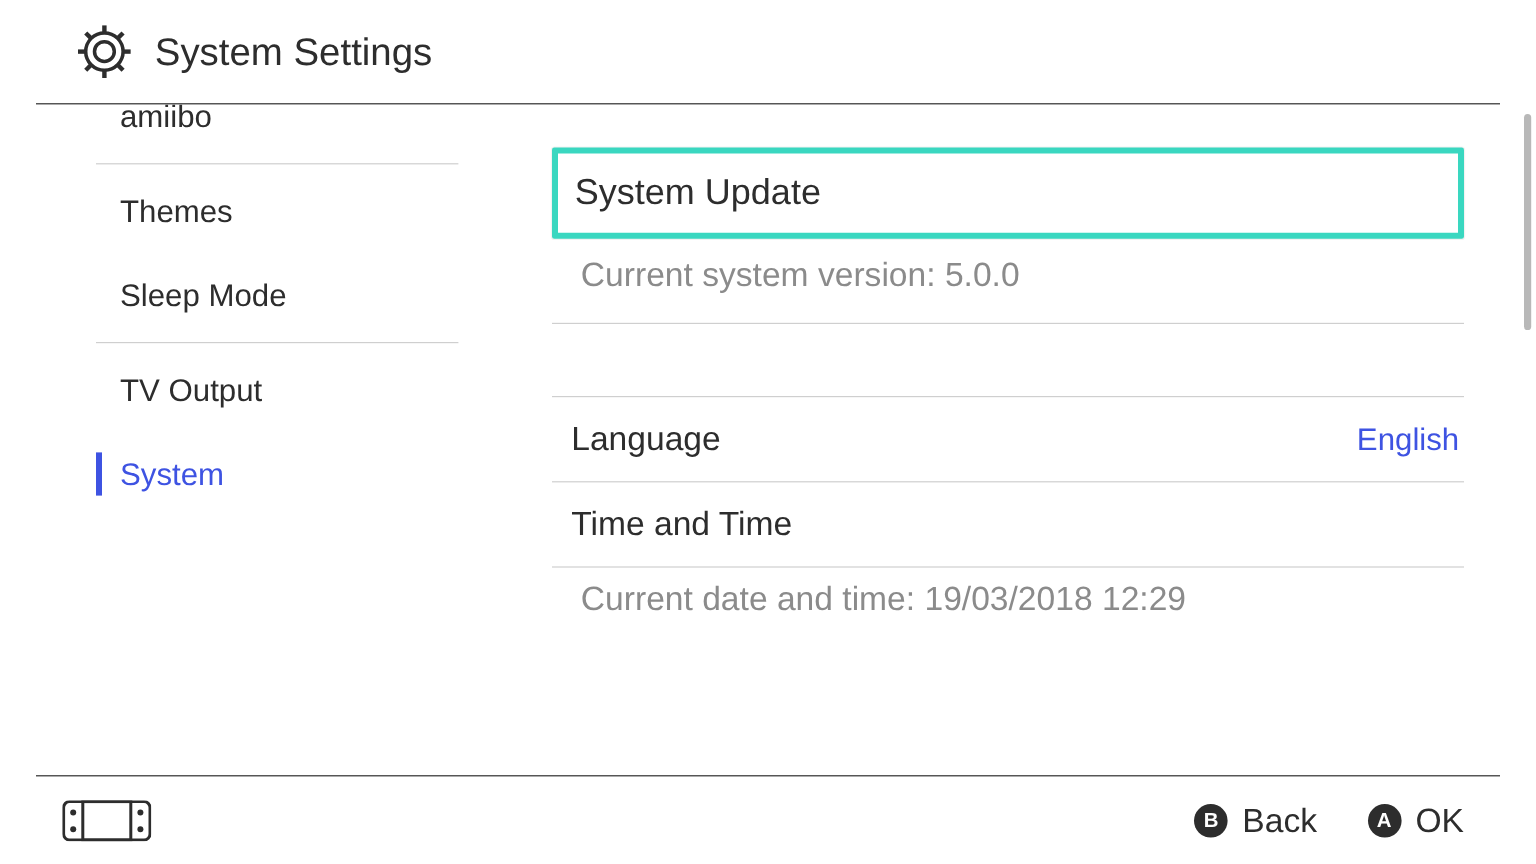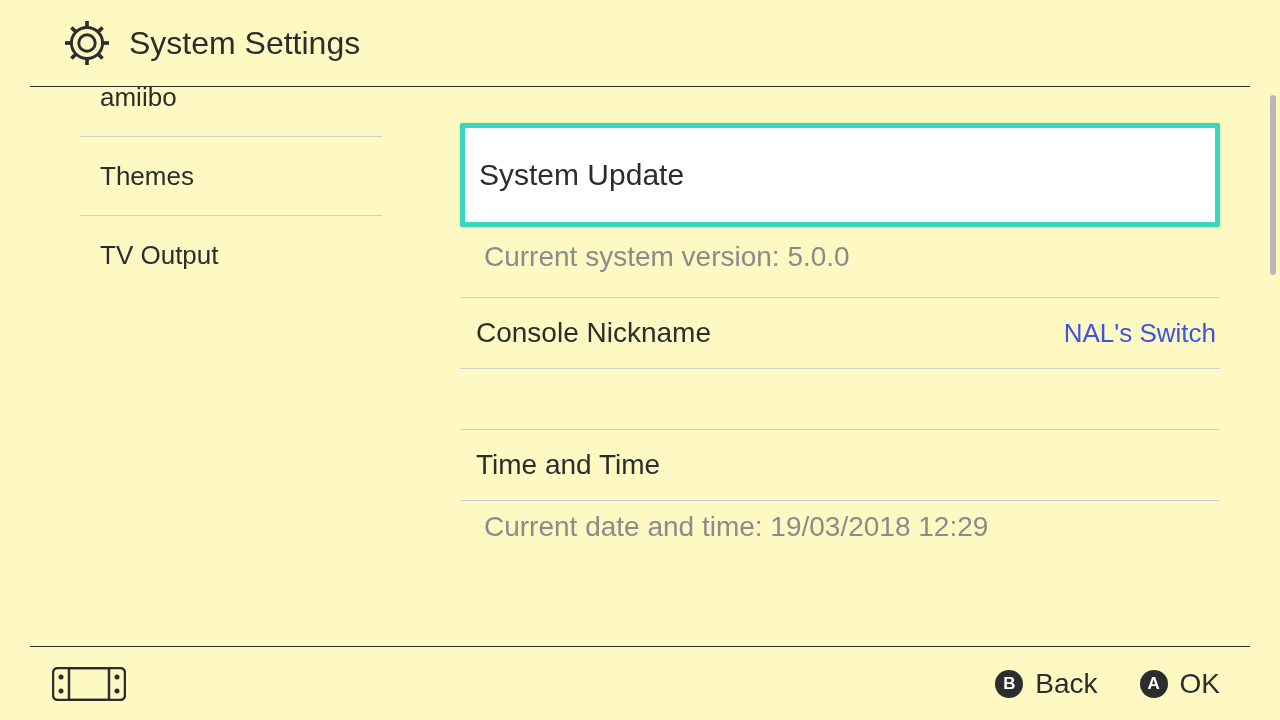--- a/index.html
+++ b/index.html
@@ -1,17 +1,17 @@
 <!DOCTYPE html>
 <html><head>
 <meta charset="utf-8">
 <style>
   * { box-sizing: border-box; margin: 0; padding: 0; }
   html, body { width: 1280px; height: 720px; overflow: hidden; font-family: -apple-system, "Segoe UI", Arial, sans-serif; background: #ebebeb; }
-  .screen { width: 1280px; height: 720px; position: relative; background: #fef9c3; }
+  .screen { width: 1280px; height: 720px; position: relative; background: #ffffff; }
 
   
   .header {
     position: absolute; top: 0; left: 30px; right: 30px; height: 87px;
     display: flex; align-items: center; padding-left: 35px;
     border-bottom: 1.5px solid #2d2d2d;
   }
   .header .gear { width: 44px; height: 44px; margin-right: 20px; }
   .header .gear svg { width: 100%; height: 100%; }
   .header .title { font-size: 32px; color: #2d2d2d; font-weight: 400; }
@@ -37,21 +37,21 @@
   }
 
   
   .main {
     position: absolute; left: 412px; top: 87px; right: 12px; bottom: 74px;
     overflow: hidden; padding: 36px 48px 0 48px;
   }
   .selected-panel {
     border: 5px solid #3ad7c0; border-radius: 2px;
     background: #ffffff;
-    height: 104px; display: flex; align-items: center;
+    height: 76px; display: flex; align-items: center;
     padding-left: 14px; font-size: 30px; color: #2d2d2d;
     box-shadow: 0 0 0 1px rgba(0,0,0,0.05);
   }
   .subinfo {
     font-size: 28px; color: #8b8b8b; padding: 14px 0 24px 24px;
   }
   .row {
     height: 71px; display: flex; align-items: center; justify-content: space-between;
     padding: 0 4px 0 16px; font-size: 28px; color: #2d2d2d;
     border-top: 1px solid #cfcfcf; cursor: pointer;
@@ -111,42 +111,48 @@
 
   <div class="sidebar">
     <div class="sidebar-inner">
       <div class="sidebar-item">
         <span>amiibo</span>
       </div>
       <div class="sidebar-divider"></div>
       <div class="sidebar-item">
         <span>Themes</span>
       </div>
+      <div class="sidebar-item">
+        <span>Sleep Mode</span>
+      </div>
       <div class="sidebar-divider"></div>
       <div class="sidebar-item">
         <span>TV Output</span>
+      </div>
+      <div class="sidebar-item selected">
+        <span>System</span>
       </div>
     </div>
   </div>
 
   <div class="main">
 
     <div class="selected-panel">
       <span>System Update</span>
     </div>
     <div class="subinfo">Current system version: 5.0.0</div>
 
-    <div class="row">
-      <span>Console Nickname</span>
-      <span class="value">NAL's Switch</span>
-    </div>
     <div style="border-top:1px solid #cfcfcf"></div>
 
     <div class="group-gap"></div>
 
+    <div class="row">
+      <span>Language</span>
+      <span class="value">English</span>
+    </div>
     <div class="row">
       <span>Time and Time</span>
     </div>
     <div style="border-top:1px solid #cfcfcf"></div>
     <div class="subinfo" style="padding-top:10px">Current date and time: 19/03/2018 12:29</div>
 
   </div>
 
   <div class="scrollbar-track">
     <div class="scrollbar-thumb"></div>

